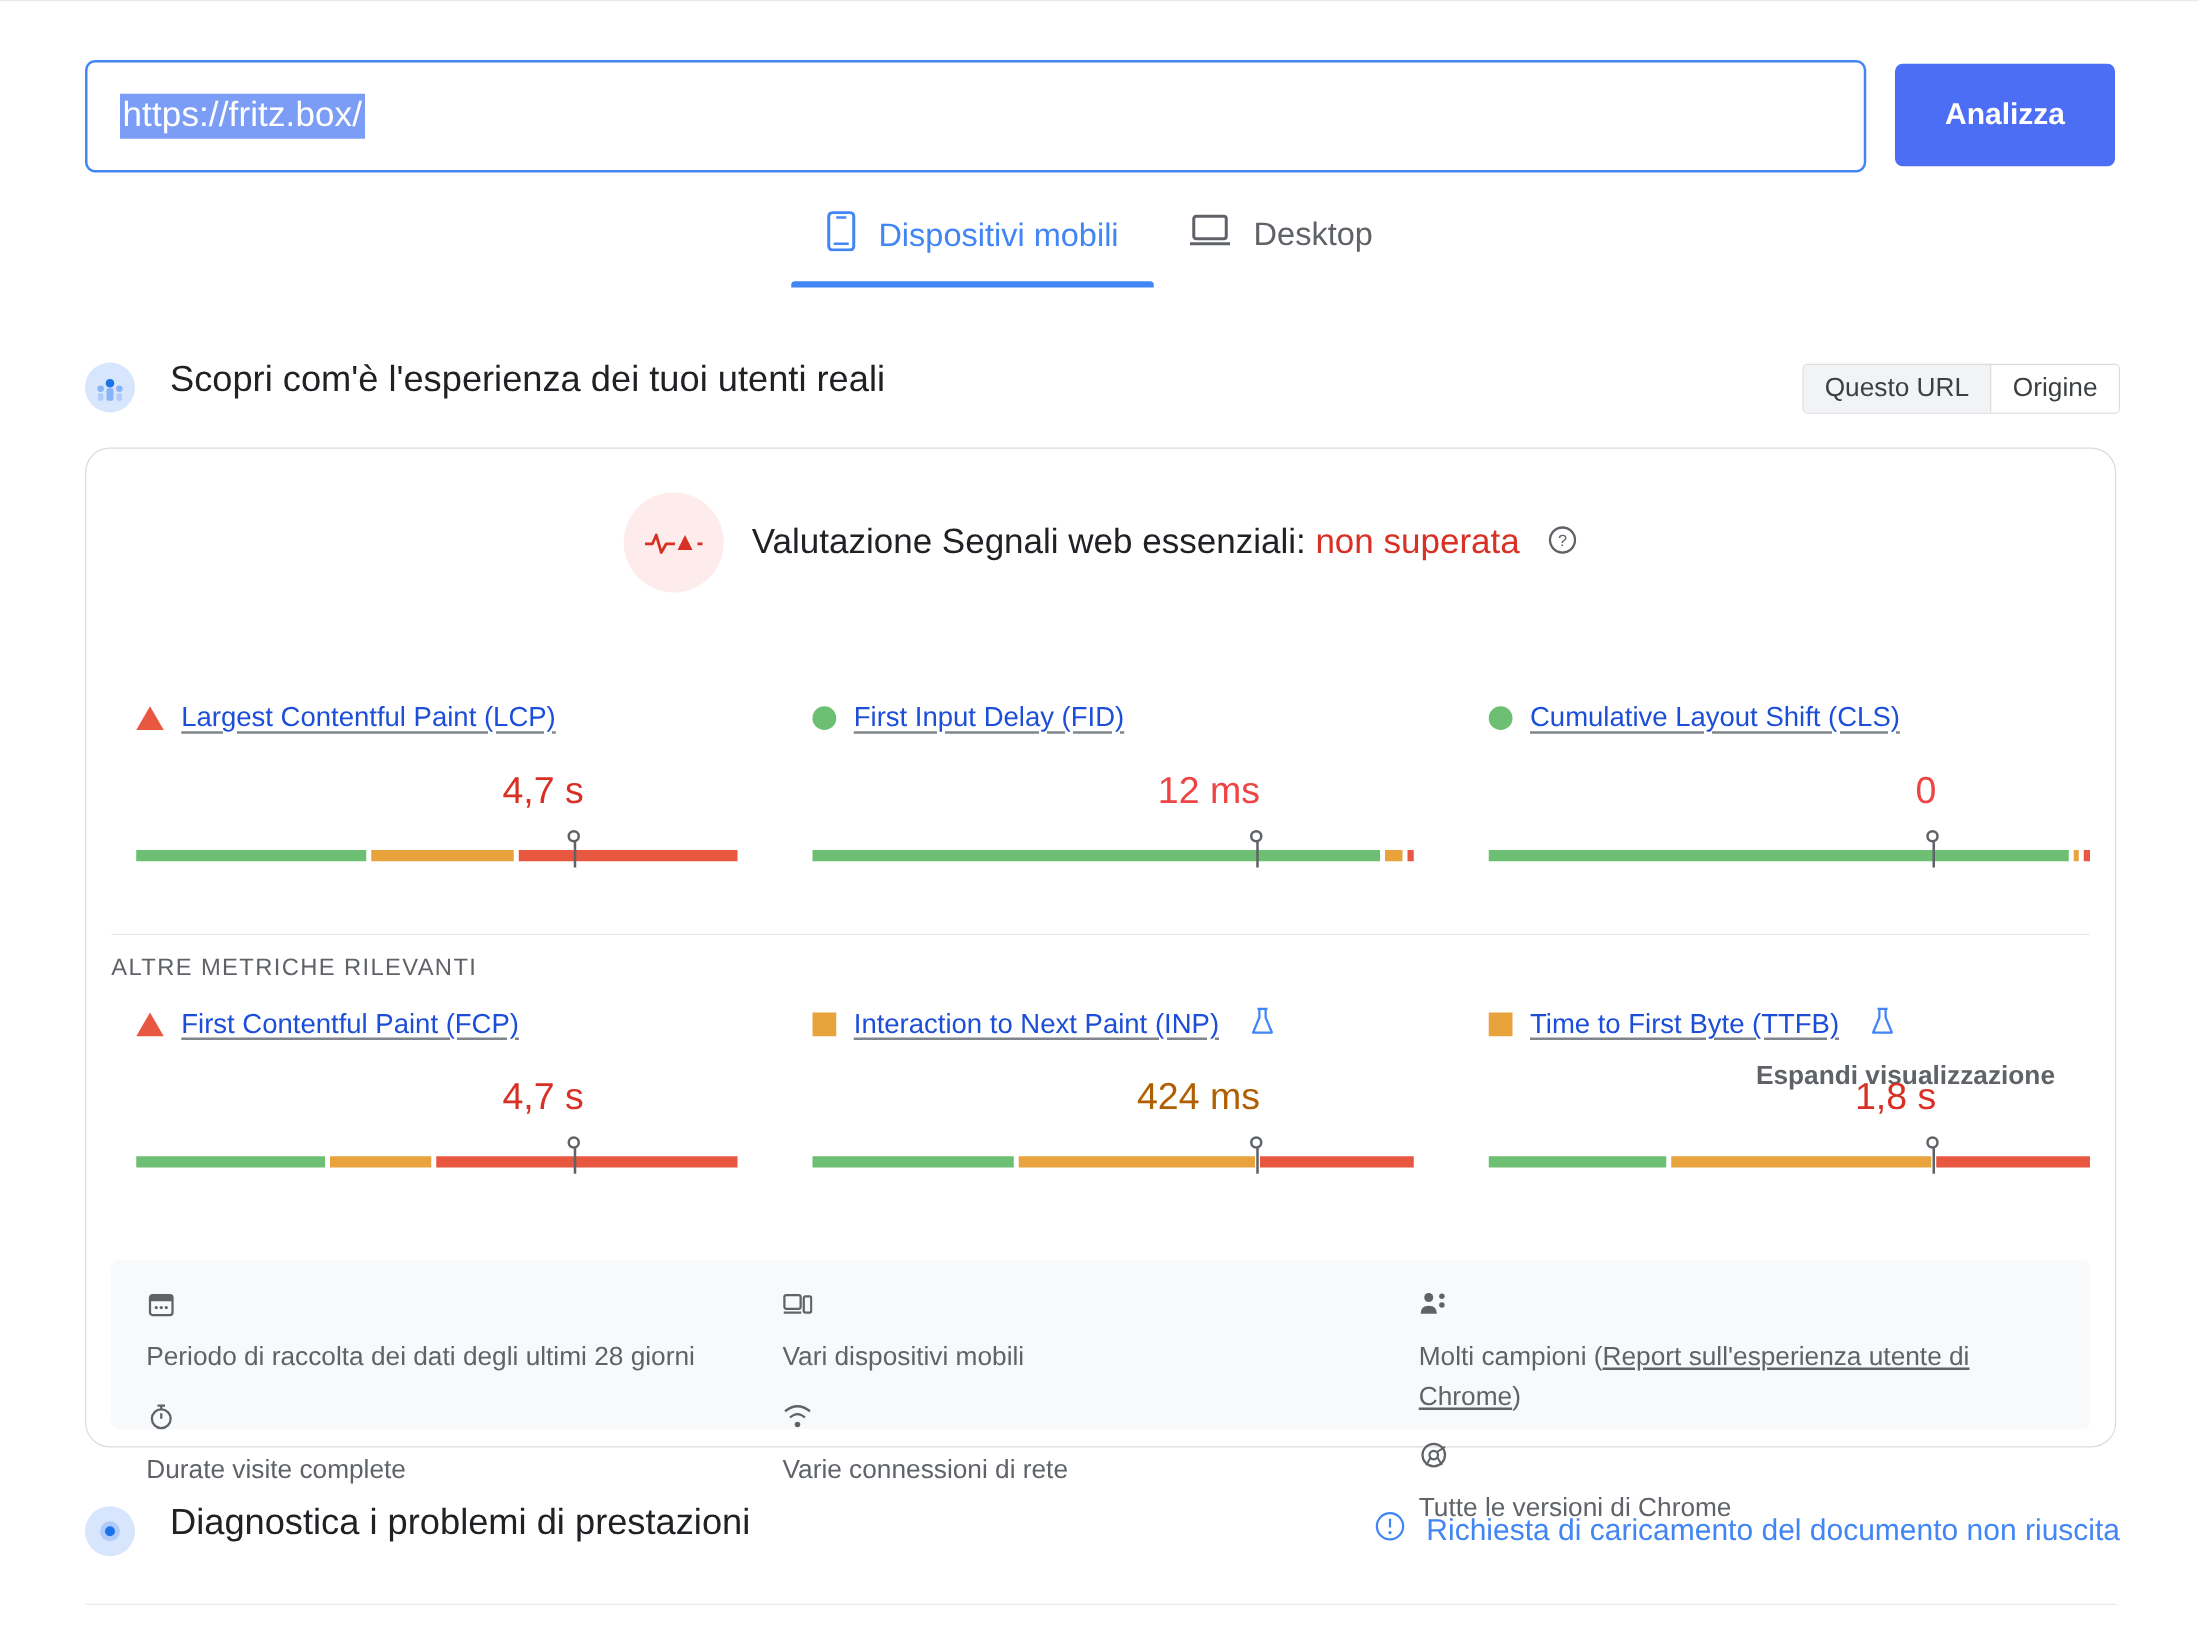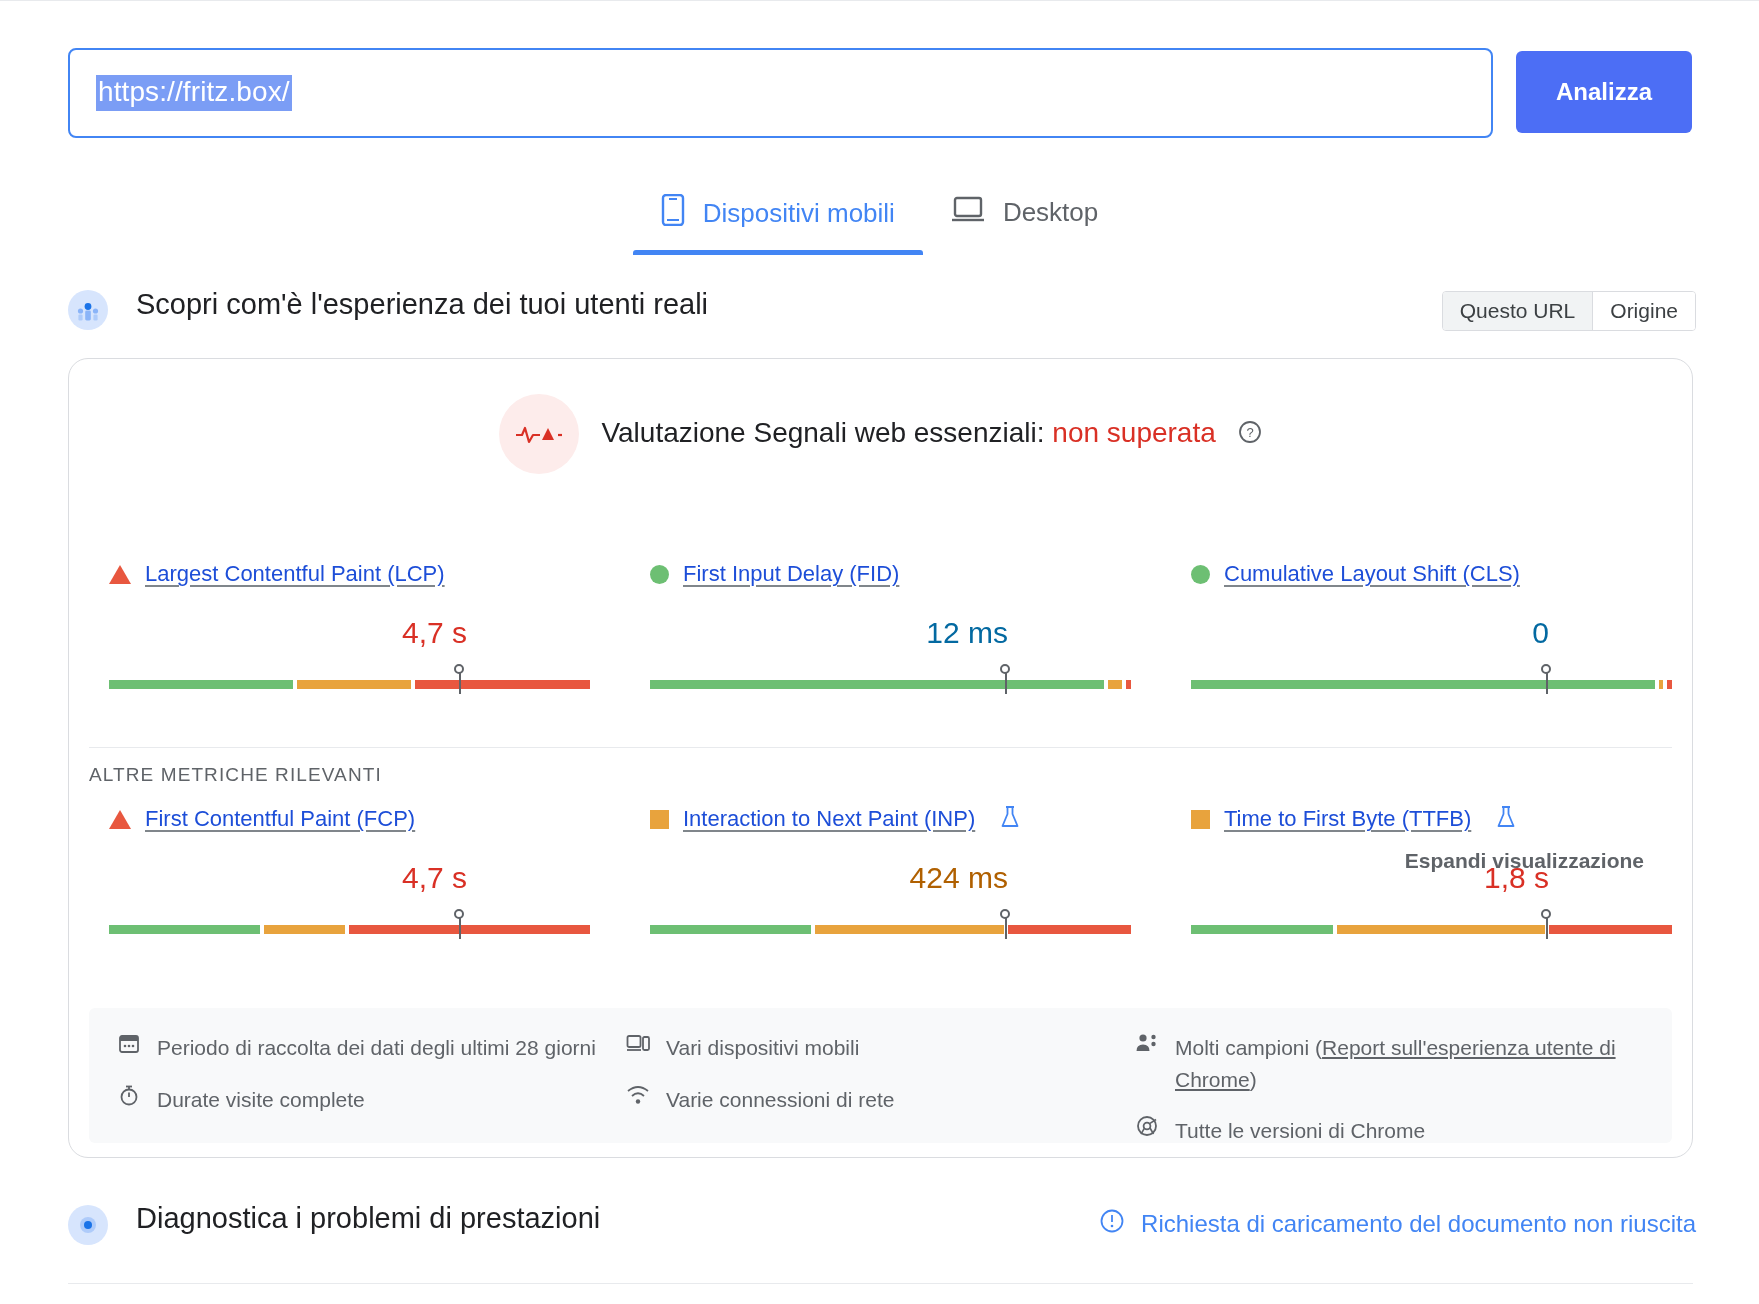--- a/index.html
+++ b/index.html
@@ -29,21 +29,21 @@
   .analyze-btn {
     position:absolute; left:1516px; top:3px; width:176px; height:82px;
     background:#4c6ef5; border:none; border-radius:6px;
     color:#fff; font-size:24px; font-weight:bold;
     font-family:"Liberation Sans", sans-serif;
     display:flex; align-items:center; justify-content:center;
     cursor:pointer;
   }
 
   
-  .tabs { position:absolute; left:0; top:188px; width:1759px; height:70px;
+  .tabs { position:absolute; left:0; top:163px; width:1759px; height:70px;
           display:flex; justify-content:center; align-items:flex-start; gap:0; }
   .tab { display:flex; align-items:center; gap:18px; padding:6px 28px 22px 28px;
          font-size:26px; cursor:pointer; position:relative; }
   .tab.active { color:#4285f4; font-weight:500; }
   .tab.inactive { color:#5f6368; }
   .tab .underline { position:absolute; left:0; bottom:0; width:100%; height:5px;
                     background:#4285f4; border-radius:3px 3px 0 0; }
   .sec-icon-circ {
     position:absolute; left:68px; top:290px; width:40px; height:40px;
     border-radius:50%; background:#d7e5fd;
@@ -83,21 +83,21 @@
            text-decoration-color:#80868b; text-underline-offset:4px; cursor:pointer; white-space:nowrap; }
   .tri { width:0; height:0; border-left:11px solid transparent; border-right:11px solid transparent;
          border-bottom:19px solid #e8573f; }
   .dot { width:19px; height:19px; border-radius:50%; background:#6dbf73; }
   .sq  { width:19px; height:19px; background:#e8a33d; }
   .flask { margin-left:10px; }
 
   .mvalue { text-align:right; font-size:30px; font-weight:normal; margin-top:22px;
             padding-right:123px; }
   .mvalue.red { color:#d93025; }
-  .mvalue.green { color:#0369a1; }
+  .mvalue.green { color:#ef4444; }
   .mvalue.orange { color:#b06000; }
 
   .bar-wrap { position:relative; margin-top:18px; height:26px; }
   .bar { display:flex; gap:4px; height:9px; position:absolute; top:12px; left:0; right:0; }
   .bseg { height:9px; }
   .g { background:#6dbf73; }
   .o { background:#e8a33d; }
   .r { background:#e8573f; }
   .pin { position:absolute; top:0px; width:2px; height:26px; background:#5f6368;
          transform:translateX(-1px); }
@@ -106,21 +106,21 @@
 
   .divider { position:absolute; left:20px; right:20px; top:388px; height:1px; background:#e8eaed; }
   .subhead { position:absolute; left:20px; top:405px; font-size:19px; letter-spacing:1.1px;
              color:#5f6368; font-weight:500; }
 
   
   .meta { position:absolute; left:20px; right:20px; bottom:14px; height:135px;
           background:#f8f9fa; border-radius:6px; display:flex; padding:24px 28px 0 28px; }
   .mcolm { flex:1 1 0; padding-right:26px; }
   .mitem { display:flex; align-items:flex-start; gap:16px; font-size:21px; color:#5f6368;
-           line-height:1.5; margin-bottom:20px; }
+           line-height:1.5; margin-bottom:20px;flex-direction:column; }
   .mitem .gl { flex:0 0 auto; width:24px; display:flex; justify-content:center; }
   .mitem a { color:#5f6368; text-decoration:underline; }
 
   
   .diag-icon-circ { position:absolute; left:68px; top:1205px; width:40px; height:40px;
                     border-radius:50%; background:#d7e5fd;
                     display:flex; align-items:center; justify-content:center; }
   .diag-title { position:absolute; left:136px; top:1202px; font-size:29px; color:#202124; white-space:nowrap; }
   .diag-err { position:absolute; right:63px; top:1208px; display:flex; align-items:center;
               gap:16px; font-size:24px; color:#4285f4; cursor:pointer; white-space:nowrap; }

